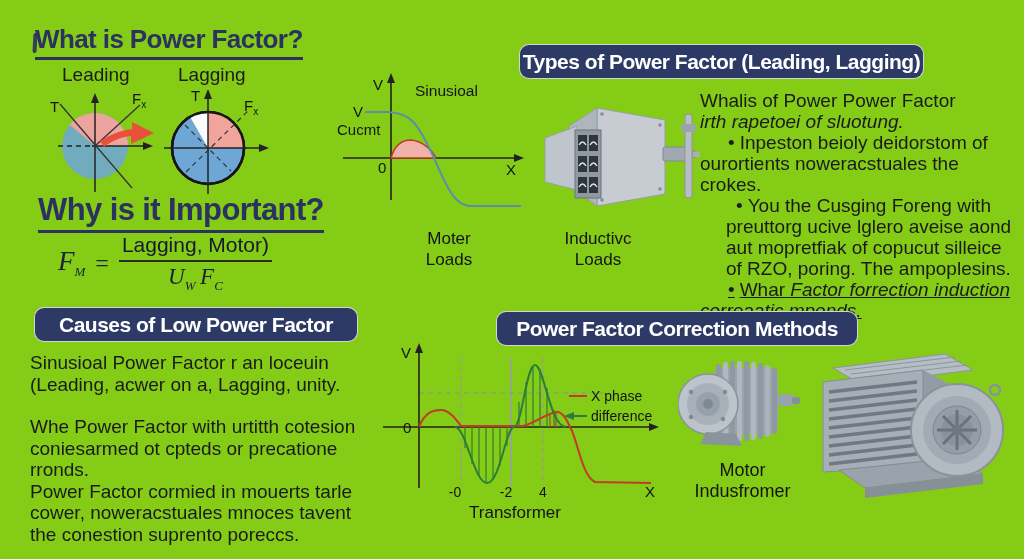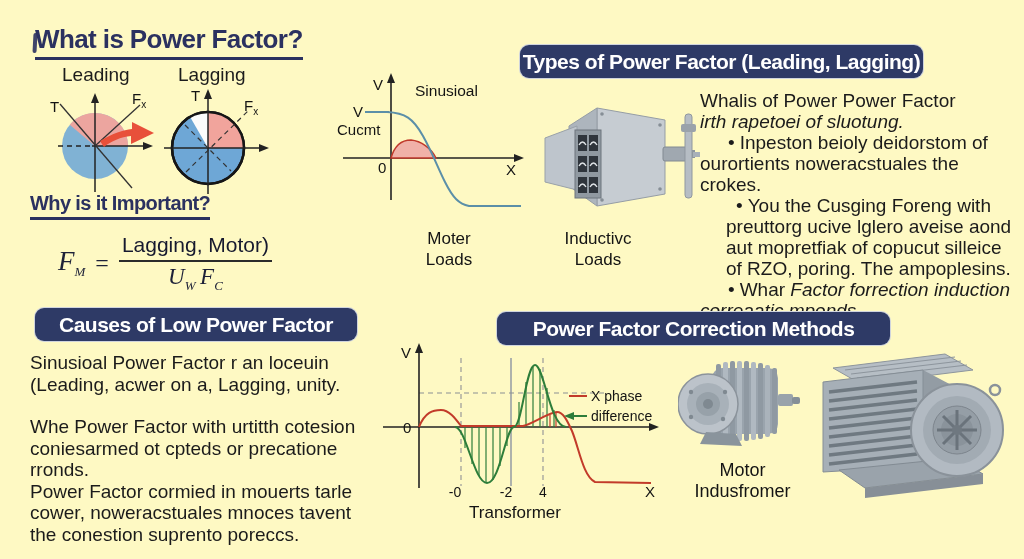--- a/index.html
+++ b/index.html
@@ -1,44 +1,44 @@
 <!DOCTYPE html>
 <html><head>
 <meta charset="utf-8">
 <style>
   html,body{margin:0;padding:0;background:#e9e9e9;}
-  #canvas{position:relative;width:1024px;height:559px;background:#fef9c3;
+  #canvas{position:relative;width:1024px;height:559px;background:#84cc16;
           font-family:"Liberation Sans",sans-serif;overflow:hidden;}
   .abs{position:absolute;}
   
   .h-underline{font-weight:bold;color:#2b3160;border-bottom:3px solid #2b3160;
                padding-bottom:2px;letter-spacing:-0.6px;white-space:nowrap;}
   #what-title{left:35px;top:24px;font-size:26px;}
-  #why-title{left:30px;top:192px;font-size:20px;}
+  #why-title{left:38px;top:192px;font-size:31px;}
   .small-label{font-size:19px;color:#1c1c1c;white-space:nowrap;}
   #leading-label{left:62px;top:64px;}
   #lagging-label{left:178px;top:64px;}
   
   .bar{background:#2e3a66;color:#ffffff;font-weight:bold;display:flex;align-items:center;
        justify-content:center;letter-spacing:-0.5px;white-space:nowrap;box-shadow:0 0 0 1px #cfd4dd;border-radius:9px;}
   #types-bar{left:520px;top:45px;width:403px;height:33px;font-size:21px;}
   #causes-bar{left:35px;top:308px;width:322px;height:33px;font-size:21px;}
-  #correction-bar{left:497px;top:312px;width:393px;height:33px;font-size:21px;}
+  #correction-bar{left:497px;top:312px;width:360px;height:33px;font-size:21px;}
   
   .caption{font-size:17px;color:#141414;text-align:center;line-height:21px;}
   #motor-loads-caption{left:404px;top:228px;width:90px;}
   #inductive-caption{left:548px;top:228px;width:100px;}
   #motor-small-caption{left:670px;top:460px;width:145px;font-size:18px;}
   
   #types-text{left:700px;top:90px;width:320px;font-size:19px;line-height:21px;color:#1b1b1b;}
   #types-text p{margin:0;}
   .i{font-style:italic;}
   .bullet1{ text-indent:28px;}
   .bullet2{ padding-left:26px;text-indent:10px;}
-  .bullet3{ text-indent:28px;}
+  .bullet3{ text-indent:28px;text-decoration:underline;}
   .bul{margin-right:5px;}
   
   #causes-text{left:30px;top:352px;width:336px;font-size:19px;line-height:21.5px;color:#1b1b1b;}
   #causes-text p{margin:0;}
   #causes-text .gap{margin-top:21px;}
   
   #formula{left:58px;top:233px;display:flex;align-items:center;color:#1d2138;}
   .frml-lhs{font-family:"Liberation Serif",serif;font-style:italic;font-size:27px;}
   .frml-lhs sub,.den sub{font-size:13px;}
   .frml-eq{font-size:24px;margin:0 10px;font-family:"Liberation Serif",serif;}

